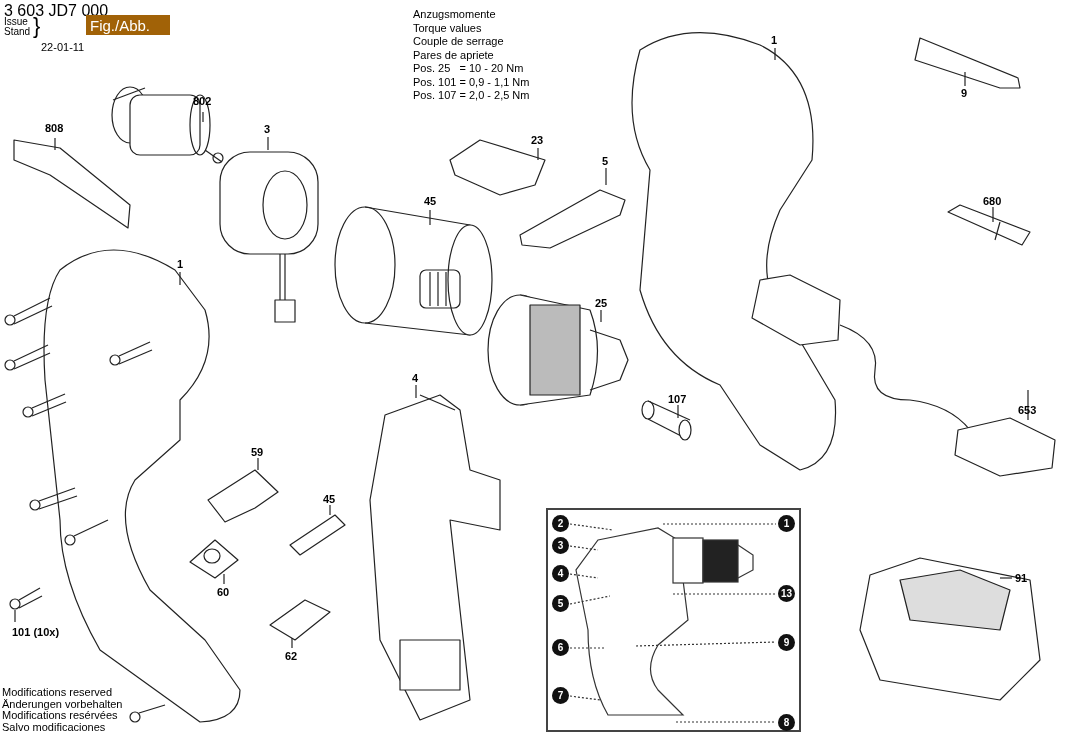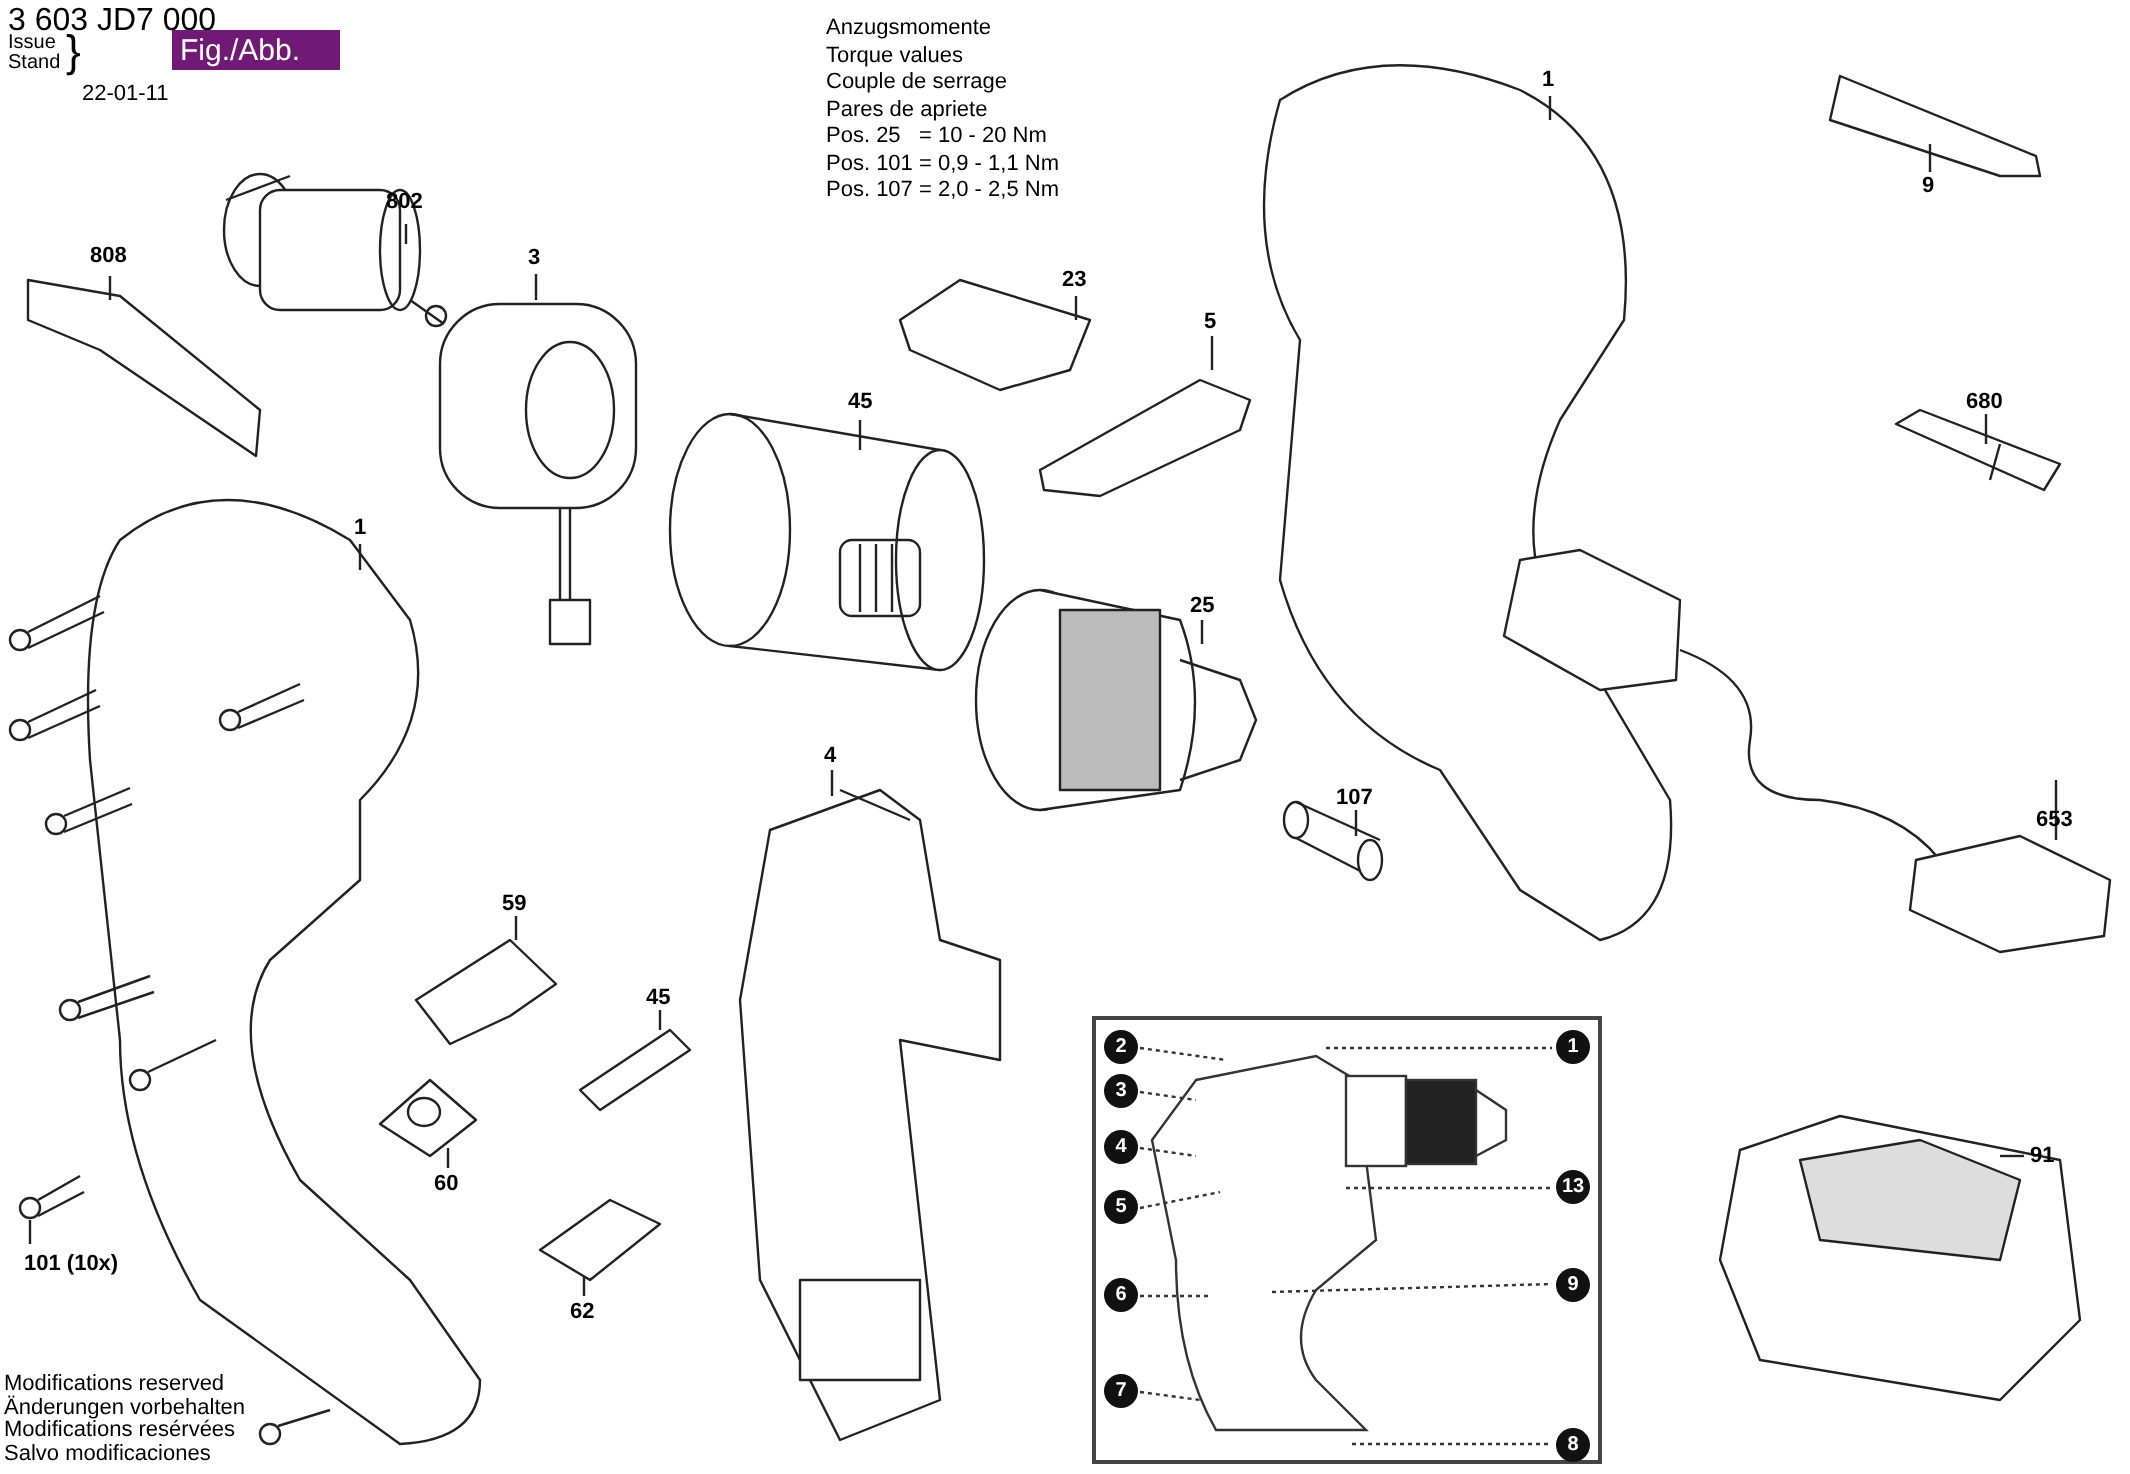--- a/index.html
+++ b/index.html
@@ -3,21 +3,21 @@
 <meta charset="utf-8">
 <style>
   html, body { margin:0; padding:0; background:#fff; }
   body { width:1065px; height:737px; position:relative; overflow:hidden;
          font-family:"Liberation Sans", sans-serif; color:#000; }
   .abs { position:absolute; }
   .hdr-code { left:4px; top:2px; font-size:16px; }
   .issue { left:4px; top:17px; font-size:10px; line-height:10px; text-align:left; }
   .issue-brace { left:33px; top:16px; font-size:22px; line-height:20px; font-weight:300; }
   .issue-date { left:41px; top:21px; font-size:11px;margin-top:20px; }
-  .fig { left:86px; top:15px; background:#701a75; color:#fff; font-size:15px;
+  .fig { left:86px; top:15px; background:#a16207; color:#fff; font-size:15px;
          padding:2px 8px 1px 4px; width:84px; height:20px; box-sizing:border-box; line-height:17px; }
   .torque { left:413px; top:8px; font-size:11px; line-height:13.5px; }
   .torque div { white-space:pre; }
   .mods { left:2px; top:687px; font-size:11px; line-height:11.5px; }
   .lbl { position:absolute; font-weight:bold; font-size:11px; }
   svg.art { position:absolute; left:0; top:0; }
   .inset { position:absolute; left:546px; top:508px; width:255px; height:224px;
            border:2px solid #444; box-sizing:border-box; }
 </style>
 </head>

